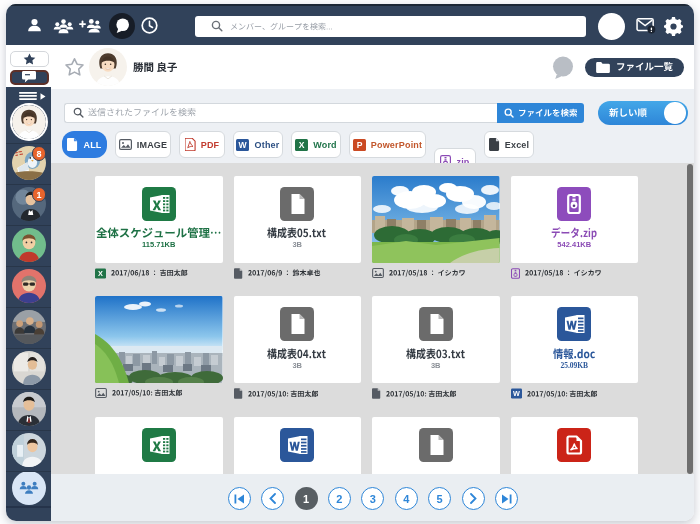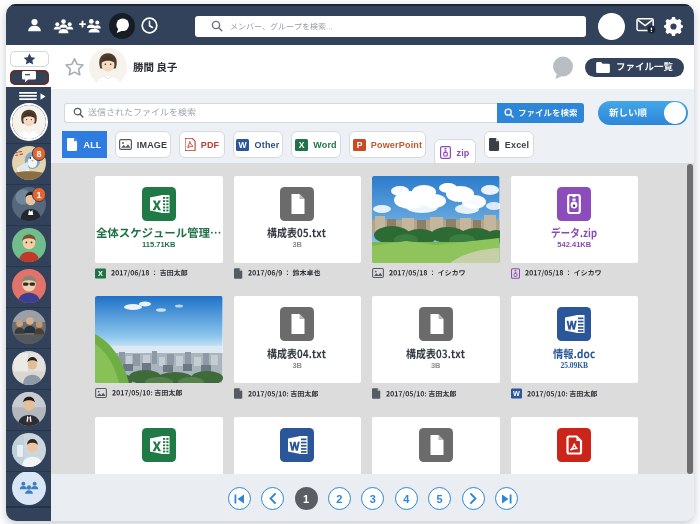--- a/index.html
+++ b/index.html
@@ -313,21 +313,21 @@
           <path transform="translate(0,9.0)" fill="#ffffff" d="M7.6 -5.7 6.7 -6.2C6.5 -6.1 6.2 -6.1 6.1 -6.1C5.6 -6.1 2.8 -6.1 2.1 -6.1C1.8 -6.1 1.4 -6.2 1.1 -6.2V-5C1.3 -5 1.7 -5 2.1 -5C2.8 -5 5.6 -5 6.1 -5C6 -4.3 5.6 -3.3 5.1 -2.6C4.4 -1.8 3.4 -1 1.8 -0.6L2.7 0.4C4.2 -0.1 5.3 -1 6.1 -2C6.8 -2.9 7.2 -4.2 7.4 -5.1C7.4 -5.2 7.5 -5.5 7.6 -5.7Z M16.1 -4.2 15.4 -4.8C15.3 -4.8 14.9 -4.8 14.7 -4.8C14.4 -4.8 11.2 -4.8 10.8 -4.8C10.5 -4.8 10.2 -4.8 9.9 -4.8V-3.7C10.2 -3.8 10.5 -3.8 10.8 -3.8C11.2 -3.8 14.1 -3.8 14.5 -3.8C14.3 -3.4 13.7 -2.8 13.3 -2.5L14.1 -1.9C14.7 -2.4 15.5 -3.4 15.8 -3.9C15.9 -4 16 -4.1 16.1 -4.2ZM13.1 -3.3H12C12 -3.2 12 -2.9 12 -2.7C12 -1.7 11.8 -0.9 10.9 -0.3C10.6 -0.1 10.4 0 10.2 0.1L11.1 0.8C13.1 -0.3 13.1 -1.8 13.1 -3.3Z M17.5 -3.3 18.1 -2.2C19.1 -2.5 20.2 -3 21.1 -3.5V-0.7C21.1 -0.4 21 0.2 21 0.4H22.3C22.3 0.2 22.3 -0.4 22.3 -0.7V-4.2C23.1 -4.7 23.9 -5.4 24.6 -6L23.6 -6.9C23.1 -6.2 22.1 -5.4 21.2 -4.8C20.3 -4.2 19 -3.7 17.5 -3.3Z M29.8 -0.2 30.5 0.4C30.6 0.3 30.7 0.2 30.9 0.1C31.8 -0.3 33 -1.3 33.7 -2.2L33.1 -3.1C32.5 -2.3 31.7 -1.6 31 -1.3C31 -1.8 31 -5.1 31 -5.8C31 -6.1 31 -6.5 31 -6.5H29.8C29.8 -6.5 29.8 -6.2 29.8 -5.8C29.8 -5.1 29.8 -1.3 29.8 -0.8C29.8 -0.6 29.8 -0.3 29.8 -0.2ZM25.8 -0.3 26.9 0.4C27.6 -0.3 28.1 -1.1 28.4 -2.1C28.6 -2.9 28.6 -4.7 28.6 -5.7C28.6 -6.1 28.7 -6.5 28.7 -6.5H27.5C27.5 -6.3 27.5 -6.1 27.5 -5.7C27.5 -4.7 27.5 -3.1 27.3 -2.3C27 -1.6 26.6 -0.8 25.8 -0.3Z M41.7 -3.6 41.2 -4.6C40.9 -4.4 40.6 -4.3 40.3 -4.2C40 -4 39.6 -3.9 39.2 -3.7C39 -4.1 38.5 -4.3 38 -4.3C37.7 -4.3 37.3 -4.2 37.1 -4.1C37.2 -4.4 37.4 -4.7 37.5 -5C38.5 -5 39.5 -5.1 40.3 -5.2L40.3 -6.2C39.6 -6.1 38.7 -6 37.9 -6C38 -6.3 38.1 -6.6 38.1 -6.8L37 -6.9C37 -6.6 36.9 -6.3 36.8 -5.9H36.4C36 -5.9 35.4 -6 34.9 -6V-5C35.4 -5 36 -5 36.4 -5H36.5C36.1 -4.2 35.5 -3.5 34.6 -2.6L35.5 -2C35.8 -2.3 36 -2.6 36.3 -2.9C36.6 -3.2 37.2 -3.5 37.6 -3.5C37.9 -3.5 38.1 -3.4 38.2 -3.2C37.3 -2.7 36.2 -2 36.2 -0.9C36.2 0.2 37.2 0.5 38.6 0.5C39.4 0.5 40.4 0.4 41 0.3L41 -0.7C40.2 -0.6 39.3 -0.5 38.6 -0.5C37.7 -0.5 37.3 -0.6 37.3 -1.1C37.3 -1.5 37.7 -1.9 38.3 -2.2C38.3 -1.9 38.3 -1.4 38.3 -1.2H39.3L39.3 -2.7C39.8 -2.9 40.3 -3.1 40.7 -3.3C40.9 -3.4 41.4 -3.5 41.7 -3.6Z M45.9 -3.9V-1.5H47.5C47.3 -0.9 46.7 -0.4 45.4 0.1C45.5 0.2 45.8 0.6 45.9 0.8C47.2 0.4 47.9 -0.2 48.2 -0.9C48.7 0 49.4 0.5 50.3 0.8C50.4 0.5 50.6 0.2 50.8 -0.1C50 -0.3 49.4 -0.6 48.9 -1.5H50.4V-3.9H48.6V-4.4H49.7V-4.9C49.9 -4.7 50.2 -4.6 50.4 -4.4C50.5 -4.7 50.7 -5.1 50.9 -5.3C50 -5.7 49.1 -6.4 48.6 -7.2H47.6C47.2 -6.6 46.5 -5.8 45.7 -5.4V-5.5H44.9V-7.2H43.9V-5.5H42.9V-4.5H43.9C43.6 -3.5 43.2 -2.3 42.7 -1.7C42.8 -1.4 43.1 -1 43.2 -0.7C43.4 -1.2 43.7 -1.7 43.9 -2.4V0.8H44.9V-2.9C45 -2.5 45.2 -2.2 45.3 -1.9L45.8 -2.7C45.7 -2.9 45.1 -3.8 44.9 -4.1V-4.5H45.7V-4.9C45.8 -4.8 45.8 -4.6 45.9 -4.4C46.1 -4.6 46.4 -4.7 46.6 -4.9V-4.4H47.7V-3.9ZM48.1 -6.3C48.4 -6 48.7 -5.6 49.2 -5.3H47.1C47.5 -5.6 47.9 -6 48.1 -6.3ZM46.8 -3.1H47.7V-2.6L47.7 -2.3H46.8ZM48.6 -3.1H49.5V-2.3H48.6L48.6 -2.6Z M56.2 -0.7C56.9 -0.3 57.8 0.3 58.2 0.7L59.1 0.1C58.6 -0.3 57.7 -0.8 57 -1.2ZM53.3 -1.2C52.8 -0.7 52 -0.3 51.3 -0C51.5 0.2 51.9 0.5 52.1 0.7C52.8 0.4 53.7 -0.2 54.2 -0.8ZM51.5 -5.2V-3.4H52.5V-4.3H54.2C54 -4.1 53.7 -3.8 53.4 -3.6L53 -3.8L52.4 -3.2C52.9 -2.9 53.4 -2.6 53.8 -2.3L53.4 -2.1L51.5 -2.1L51.6 -1.1C52.4 -1.2 53.5 -1.2 54.7 -1.2V0.8H55.7V-1.3L57.9 -1.3C58.1 -1.2 58.2 -1.1 58.3 -0.9L59.1 -1.5C58.6 -2 57.7 -2.6 57 -3L56.4 -2.5C56.6 -2.4 56.8 -2.3 57 -2.1L55 -2.1C55.7 -2.5 56.6 -3.1 57.2 -3.6L56.3 -4.1C55.9 -3.7 55.3 -3.2 54.6 -2.8C54.5 -2.9 54.3 -3 54.1 -3.2C54.5 -3.5 55 -3.8 55.4 -4.2L55.1 -4.3H58V-3.4H59V-5.2H55.7V-5.7H58.9V-6.6H55.7V-7.2H54.7V-6.6H51.6V-5.7H54.7V-5.2Z"></path>
         </svg>
       </span>
     </div>
 <div class="abs" style="left:591.5px;top:97px;width:90px;height:24px;border-radius:12px;background:linear-gradient(#43a7e8,#2e86d8);display:flex;align-items:center;padding-left:11px">
       <svg width="39" height="14" viewBox="0 0 39 14">
         <path transform="translate(0,10.1)" fill="#ffffff" d="M8.2 -8C7.7 -7.7 6.7 -7.4 5.8 -7.1L5.1 -7.3V-4C5.1 -2.7 5 -1.1 3.9 0.1C4.2 0.2 4.6 0.6 4.8 0.9C6 -0.4 6.2 -2.5 6.2 -3.9H7.2V0.8H8.3V-3.9H9.2V-4.9H6.2V-6.3C7.2 -6.5 8.3 -6.8 9.2 -7.1ZM1 -6.1C1.1 -5.7 1.2 -5.3 1.3 -5H0.4V-4.1H2.1V-3.3H0.4V-2.4H1.9C1.4 -1.7 0.8 -1 0.2 -0.6C0.4 -0.4 0.7 0 0.9 0.3C1.3 -0.1 1.7 -0.5 2.1 -1.1V0.8H3.2V-1.2C3.5 -0.9 3.7 -0.6 3.9 -0.5L4.6 -1.3C4.4 -1.4 3.5 -2.1 3.2 -2.3V-2.4H4.8V-3.3H3.2V-4.1H4.9V-5H3.9C4 -5.3 4.2 -5.7 4.4 -6.1L3.8 -6.2H4.8V-7.1H3.2V-8H2.1V-7.1H0.5V-6.2H1.6ZM1.9 -6.2H3.3C3.2 -5.9 3.1 -5.4 3 -5.1L3.6 -5H1.7L2.2 -5.1C2.2 -5.4 2 -5.9 1.9 -6.2Z M13 -7.5 11.5 -7.6C11.6 -7.2 11.6 -6.7 11.6 -6.3C11.6 -5.5 11.5 -3 11.5 -1.7C11.5 -0.1 12.5 0.6 14.1 0.6C16.3 0.6 17.6 -0.6 18.2 -1.6L17.3 -2.6C16.7 -1.6 15.7 -0.7 14.1 -0.7C13.4 -0.7 12.8 -1 12.8 -1.9C12.8 -3.1 12.9 -5.2 12.9 -6.3C12.9 -6.6 13 -7.1 13 -7.5Z M21.5 -6.8 20 -6.8C20.1 -6.5 20.1 -6.1 20.1 -5.8C20.1 -5.3 20.1 -4.2 20.2 -3.3C20.5 -0.7 21.4 0.2 22.4 0.2C23.2 0.2 23.8 -0.4 24.4 -2L23.4 -3.2C23.3 -2.4 22.9 -1.3 22.4 -1.3C21.8 -1.3 21.5 -2.3 21.4 -3.6C21.4 -4.3 21.3 -5 21.4 -5.6C21.4 -5.9 21.4 -6.5 21.5 -6.8ZM26.2 -6.6 25 -6.2C26 -5 26.6 -2.7 26.7 -1.2L27.9 -1.7C27.8 -3.1 27.1 -5.5 26.2 -6.6Z M30.5 -7V-0.5H31.3V-7ZM29.2 -7.7V-3.6C29.2 -2.1 29.1 -0.9 28.7 0.2C28.9 0.3 29.3 0.6 29.4 0.8C30 -0.4 30.1 -1.9 30.1 -3.6V-7.7ZM34.3 -3.9H36.3V-3.3H34.3ZM34.3 -2.5H36.3V-1.9H34.3ZM34.3 -5.3H36.3V-4.7H34.3ZM35.5 -0.4C36 -0 36.7 0.5 37 0.9L37.9 0.2C37.5 -0.1 36.8 -0.6 36.3 -0.9ZM34.2 -1C33.9 -0.6 33.3 -0.2 32.7 0.1V-7.8H31.8V0.5H32.7V0.3C32.9 0.5 33.1 0.7 33.2 0.9C33.9 0.6 34.6 0.1 35.1 -0.4ZM33.3 -6.1V-1H37.3V-6.1H35.7L35.9 -6.7H37.6V-7.7H33V-6.7H34.7L34.6 -6.1Z"></path>
       </svg>
     </div>
 <div class="abs" style="left:658px;top:98.3px;width:21.5px;height:21.5px;border-radius:50%;background:#fff"></div>
-<div class="abs" style="left:56px;top:127px;width:45px;height:27px;border-radius:0;background:#2e7ce0;display:flex;align-items:center;justify-content:center">
+<div class="abs" style="left:56px;top:127px;width:45px;height:27px;border-radius:12px;background:#2e7ce0;display:flex;align-items:center;justify-content:center">
 <svg width="11" height="13" viewBox="0 0 12 14">
         <path d="M1.2 0h6.4L11 3.4v9.4A1.2 1.2 0 0 1 9.8 14H1.2A1.2 1.2 0 0 1 0 12.8V1.2A1.2 1.2 0 0 1 1.2 0z" fill="#ffffff"></path>
         <path d="M7.6 0L11 3.4H7.6z" fill="#2e7ce0" opacity=".85"></path>
       </svg>
       <span style="margin-left:5px;font-size:9px;font-weight:bold;color:#fff;letter-spacing:.2px">ALL</span>
     </div>
 <div class="abs" style="left:109px;top:127px;width:56px;height:27px;border-radius:6px;background:#fff;border:1px solid #d6dade;display:flex;align-items:center;justify-content:center">
 <svg width="13" height="11" viewBox="0 0 13 11">
         <rect x="0.6" y="0.6" width="11.8" height="9.8" rx="1.4" fill="none" stroke="#555b63" stroke-width="1.2"></rect>
         <circle cx="4" cy="3.9" r="1" fill="#555b63"></circle>
@@ -356,21 +356,21 @@
       </svg>
       <span style="margin-left:5px;font-size:9px;font-weight:bold;color:#20744a;letter-spacing:.2px">Word</span>
     </div>
 <div class="abs" style="left:343px;top:127px;width:77px;height:27px;border-radius:6px;background:#fff;border:1px solid #d6dade;display:flex;align-items:center;justify-content:center">
 <svg width="13" height="12" viewBox="0 0 13 12">
         <rect x="0" y="0" width="13" height="12" rx="1.5" fill="#cb4a23"></rect>
         <text x="6.5" y="9.3" font-size="8.6" font-weight="bold" fill="#fff" text-anchor="middle" font-family="Liberation Sans">P</text>
       </svg>
       <span style="margin-left:5px;font-size:9px;font-weight:bold;color:#c2572c;letter-spacing:.2px">PowerPoint</span>
     </div>
-<div class="abs" style="left:428px;top:135px;width:42px;height:27px;border-radius:6px;background:#fff;border:1px solid #d6dade;display:flex;align-items:center;justify-content:center">
+<div class="abs" style="left:428px;top:144px;width:42px;height:27px;border-radius:6px;background:#fff;border:1px solid #d6dade;display:flex;align-items:center;justify-content:center">
 <svg width="11" height="13" viewBox="0 0 11 13">
         <rect x="0.6" y="0.6" width="9.8" height="11.8" rx="1.6" fill="none" stroke="#8b4bb5" stroke-width="1.2"></rect>
         <rect x="4.5" y="2" width="2" height="1.4" fill="#8b4bb5"></rect>
         <rect x="4.5" y="4.2" width="2" height="1.4" fill="#8b4bb5"></rect>
         <rect x="3.7" y="6.4" width="3.6" height="3.6" rx="1" fill="none" stroke="#8b4bb5" stroke-width="1.1"></rect>
       </svg>
       <span style="margin-left:5px;font-size:9px;font-weight:bold;color:#8b4bb5;letter-spacing:.2px">zip</span>
     </div>
 <div class="abs" style="left:478px;top:127px;width:50px;height:27px;border-radius:6px;background:#fff;border:1px solid #d6dade;display:flex;align-items:center;justify-content:center">
 <svg width="11" height="13" viewBox="0 0 12 14">

